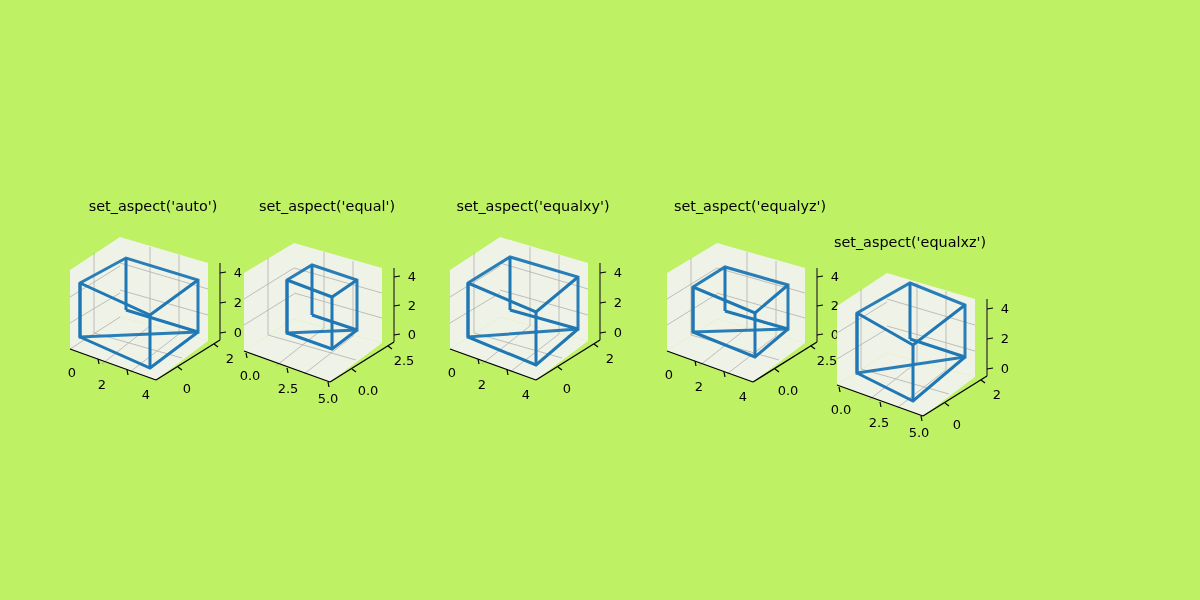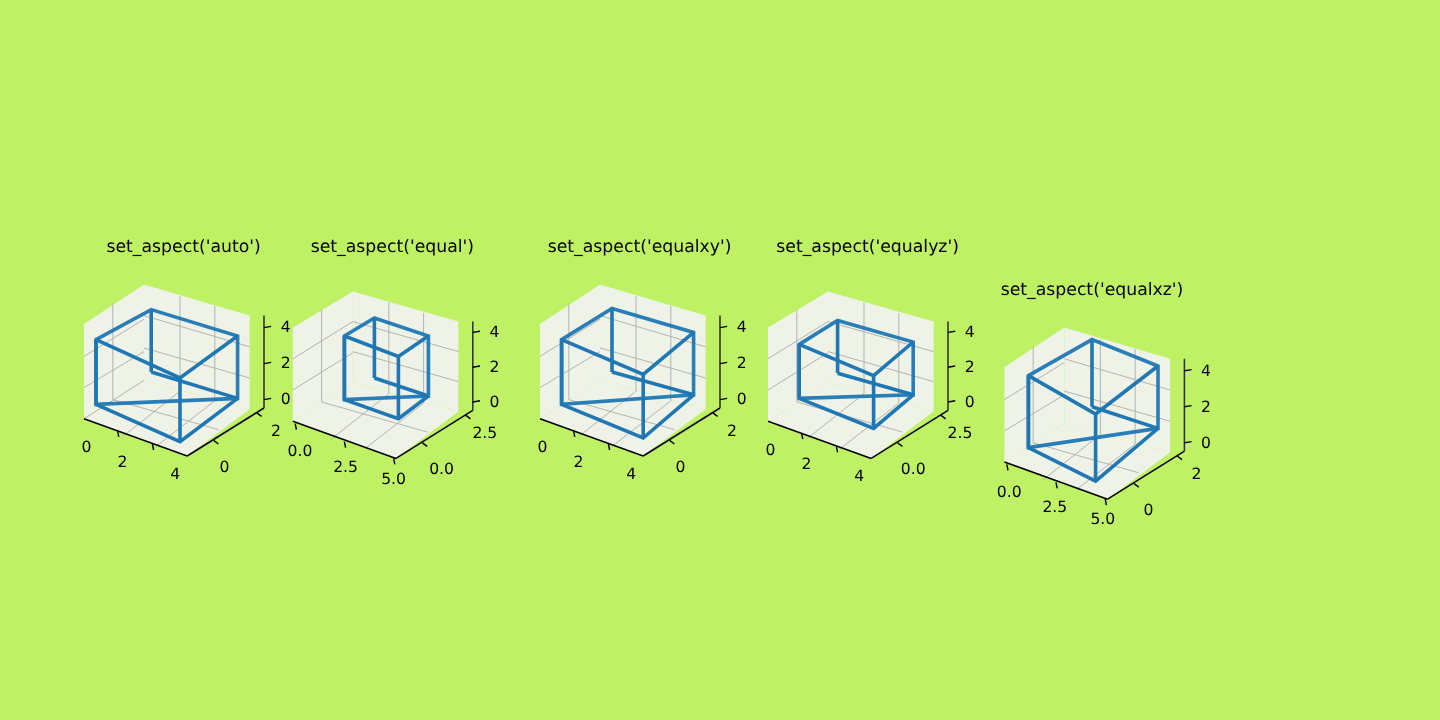--- a/index.html
+++ b/index.html
@@ -262,21 +262,21 @@
         <text class="ticklabel" x="88" y="174" text-anchor="middle">4</text>
         <text class="ticklabel" x="129" y="168" text-anchor="middle">0</text>
         <text class="ticklabel" x="172" y="138" text-anchor="middle">2</text>
         <text class="ticklabel" x="180" y="112" text-anchor="middle">0</text>
         <text class="ticklabel" x="180" y="82" text-anchor="middle">2</text>
         <text class="ticklabel" x="180" y="52" text-anchor="middle">4</text>
       </svg>
     </div>
   </div>
 
-  <div class="panel" style="left:628px;text-align:right;">
+  <div class="panel" style="left:655px;text-align:right;">
     <div class="panel-title">set_aspect('equalyz')</div>
     <div class="axes3d">
       <svg width="190" height="175" viewBox="0 0 190 175">
         <g>
           <polygon class="pane" points="12,48 62,18 62,94 12,126"></polygon>
           <polygon class="pane" points="62,18 150,43 150,118 62,94"></polygon>
           <polygon class="pane" points="12,126 62,94 150,118 98,157"></polygon>
         </g>
         <g class="gridline">
           <path d="M12,74 L62,43"></path>

